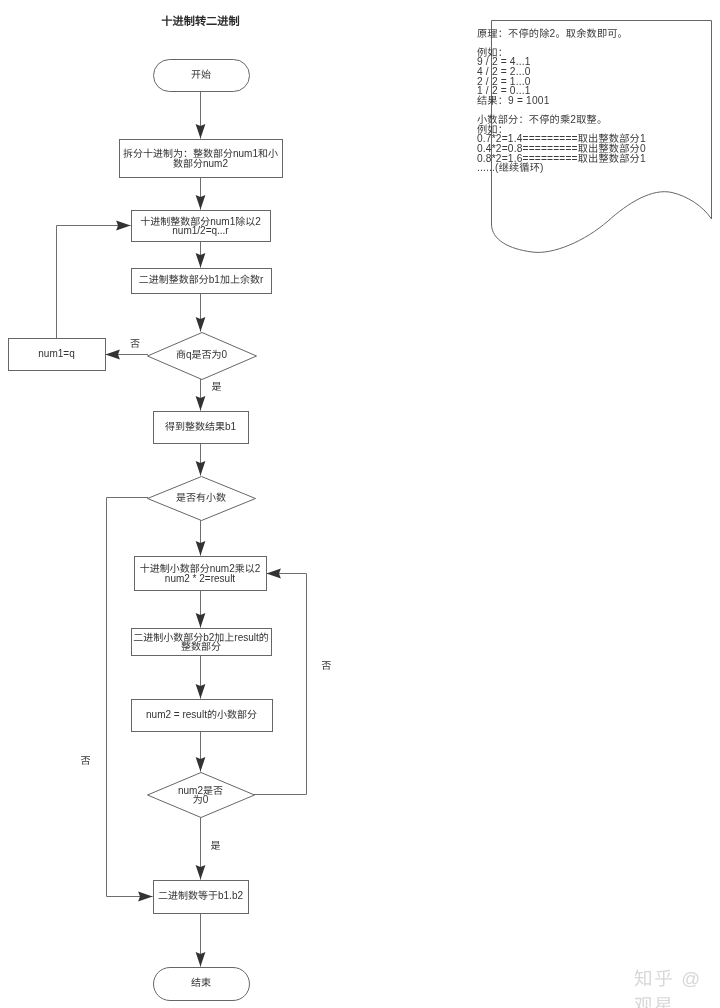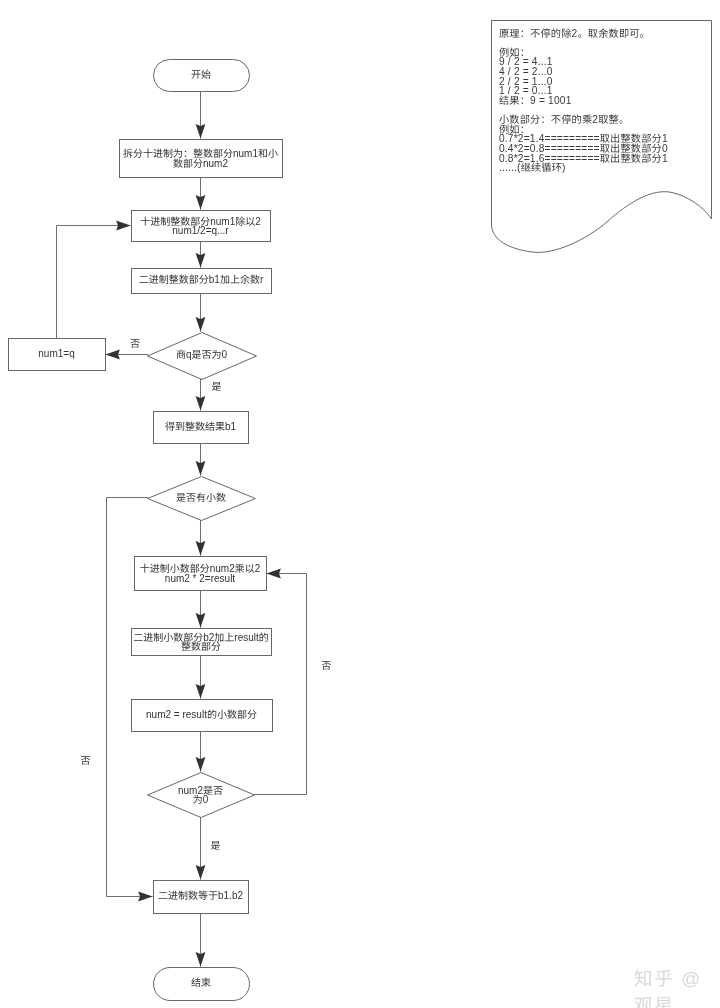--- a/index.html
+++ b/index.html
@@ -4,21 +4,21 @@
 <title>flowchart</title>
 <style>
   html,body{margin:0;padding:0;background:#ffffff;}
   body{width:720px;height:1008px;overflow:hidden;
        font-family:"Liberation Sans",sans-serif;}
   #root{position:relative;width:720px;height:1008px;will-change:transform;}
   svg{display:block;}
   .title{position:absolute;left:0;top:11.6px;width:401px;text-align:center;
          font-size:11.2px;font-weight:bold;color:#2b2b2b;letter-spacing:0px;
          font-family:"Liberation Sans",sans-serif;}
-  .note{position:absolute;left:499px;top:28.6px;width:215px;font-size:10.2px;
+  .note{position:absolute;left:477px;top:28.6px;width:215px;font-size:10.2px;
         color:#3a3a3a;line-height:9.62px;letter-spacing:0.18px;white-space:pre;
         font-family:"Liberation Sans",sans-serif;}
   .wm{position:absolute;left:586px;top:962.5px;font-size:18.6px;color:#d8d8d8;
       letter-spacing:1.6px;font-weight:400;
       font-family:"Liberation Sans",sans-serif;margin-left:48px;}
 </style>
 </head>
 <body>
 
 <div id="root">
@@ -83,20 +83,21 @@
         <text x="200.5" y="899.20" text-anchor="middle" font-size="10px" fill="#333333" font-family="&quot;Liberation Sans&quot;,sans-serif">二进制数等于b1.b2</text>
         <text x="201" y="986.20" text-anchor="middle" font-size="10px" fill="#333333" font-family="&quot;Liberation Sans&quot;,sans-serif">结束</text>
         <text x="135" y="346.6" text-anchor="middle" font-size="10px" fill="#333333" font-family="&quot;Liberation Sans&quot;,sans-serif">否</text>
         <text x="216.4" y="389.8" text-anchor="middle" font-size="10px" fill="#333333" font-family="&quot;Liberation Sans&quot;,sans-serif">是</text>
         <text x="326.2" y="668.9" text-anchor="middle" font-size="10px" fill="#333333" font-family="&quot;Liberation Sans&quot;,sans-serif">否</text>
         <text x="85.5" y="764.3" text-anchor="middle" font-size="10px" fill="#333333" font-family="&quot;Liberation Sans&quot;,sans-serif">否</text>
         <text x="215.6" y="848.7" text-anchor="middle" font-size="10px" fill="#333333" font-family="&quot;Liberation Sans&quot;,sans-serif">是</text>
       </g>
     <path id="note-outline" fill="none" stroke="#666666" stroke-width="1" stroke-linejoin="miter" d="M 491.5 20.5 L 711.5 20.5 L 711.5 219 C 703 206 687 196 672 192.5 C 652 188 628 203 608 221 C 585 241 553 255 532 252 C 509 249 491.5 240 491.5 224 Z"></path>
   </svg>
+  <div id="title" class="title">十进制转二进制</div>
   <div id="note" class="note">原理：不停的除2。取余数即可。
 
 例如：
 9 / 2 = 4...1
 4 / 2 = 2...0
 2 / 2 = 1...0
 1 / 2 = 0...1
 结果：9 = 1001
 
 小数部分：不停的乘2取整。

